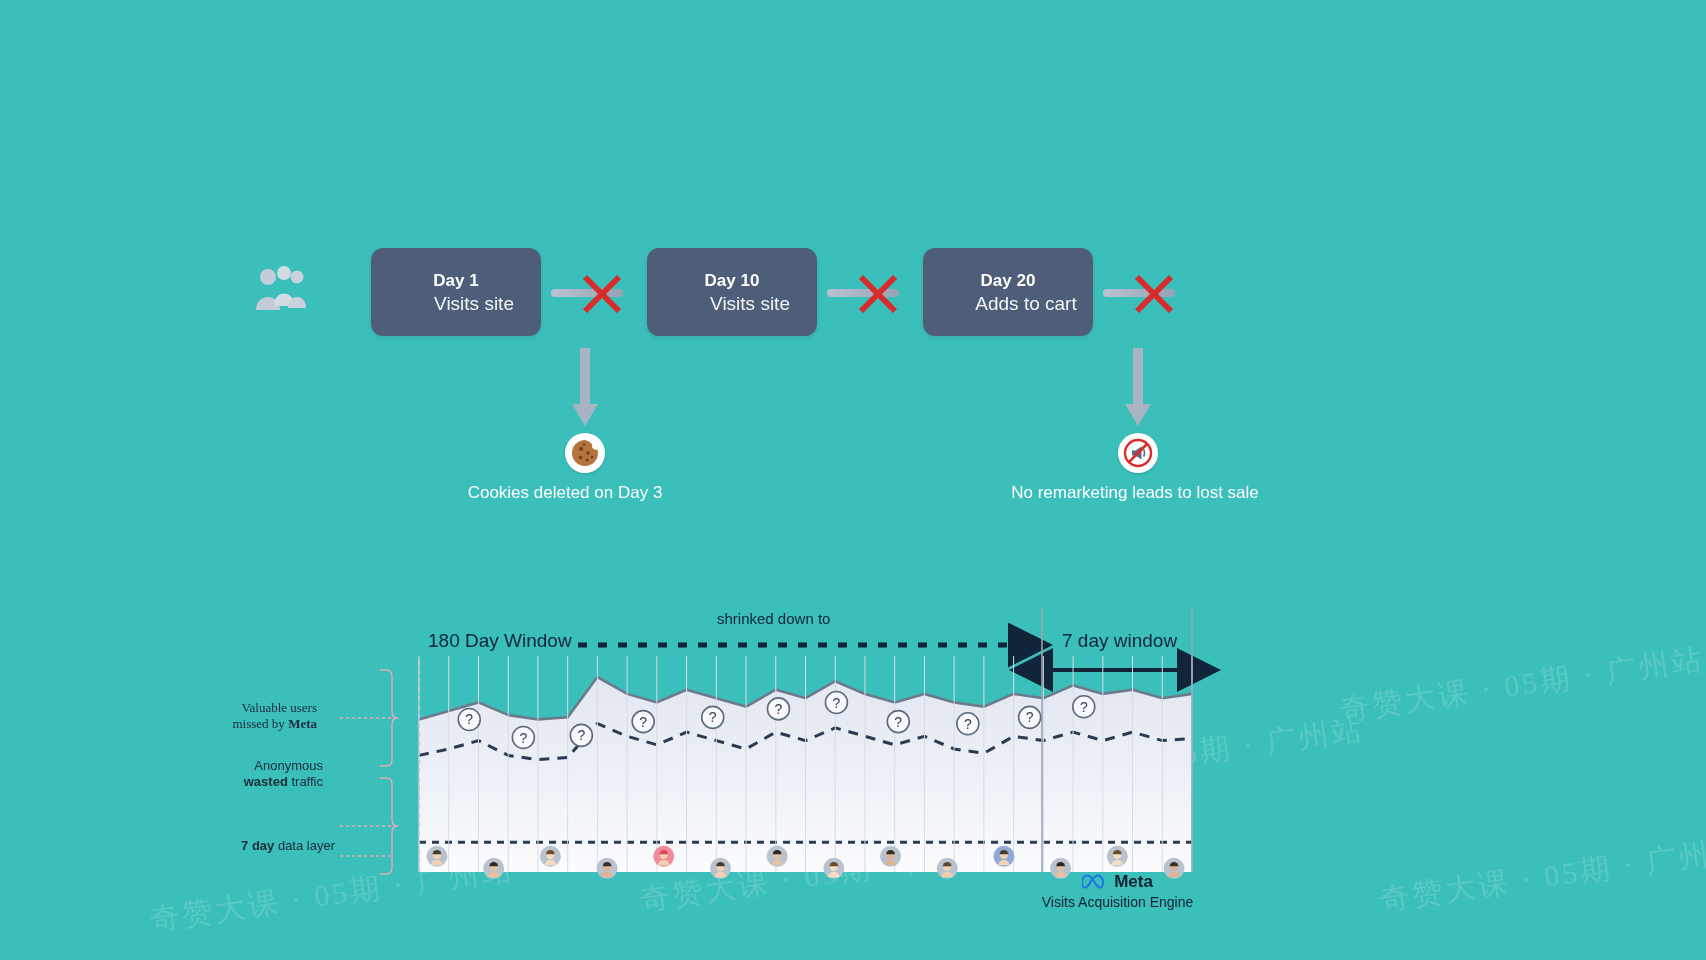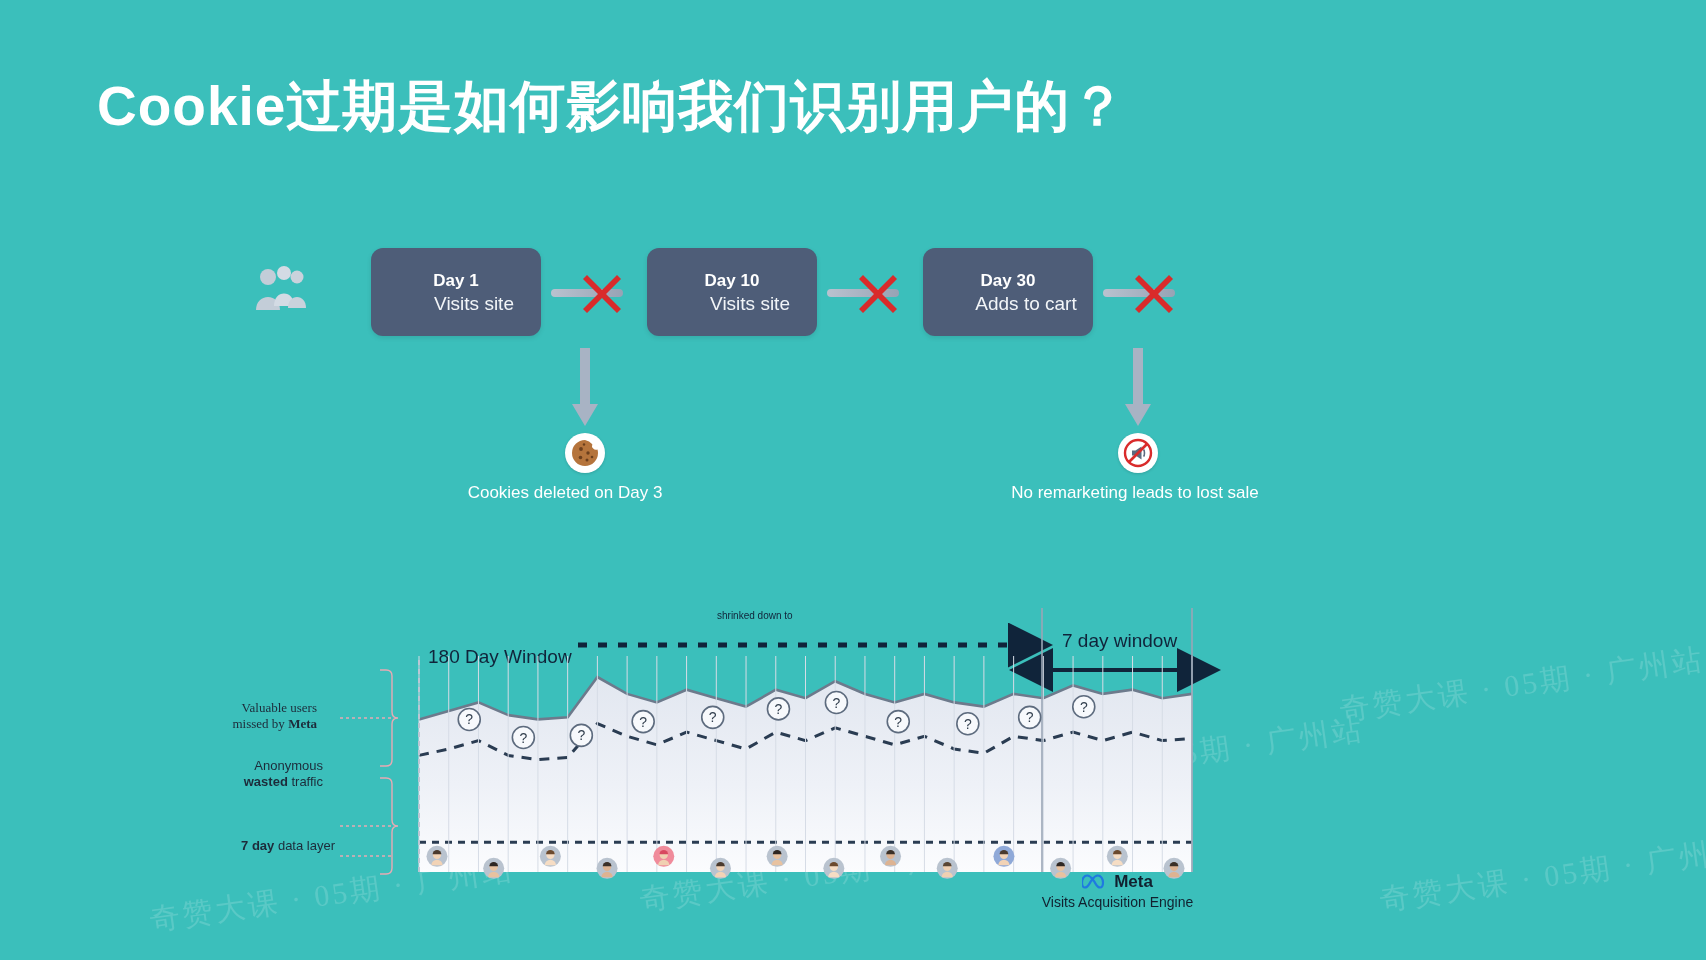--- a/index.html
+++ b/index.html
@@ -160,21 +160,21 @@
   }
   .axis-label b { font-weight: bold; }
   .win-label {
     position: absolute;
     font-size: 19px;
     color: #10243a;
     white-space: nowrap;
   }
   .shrink-label {
     position: absolute;
-    font-size: 10px;
+    font-size: 15px;
     color: #10243a;
     white-space: nowrap;
   }
   .meta-block {
     position: absolute;
     text-align: center;
     z-index: 10;
   }
   .meta-row {
     display: flex;
@@ -200,21 +200,20 @@
 
   <div class="watermark-layer" id="watermark-layer">
       <div class="wm" style="left: 640px; top: 880px;">奇赞大课 · 05期 · 广州站</div>
       <div class="wm" style="left: 1340px; top: 690px;">奇赞大课 · 05期 · 广州站</div>
       <div class="wm" style="left: 1000px; top: 760px;">奇赞大课 · 05期 · 广州站</div>
       <div class="wm" style="left: 150px; top: 900px;">奇赞大课 · 05期 · 广州站</div>
       <div class="wm" style="left: 1380px; top: 880px;">奇赞大课 · 05期 · 广州站</div>
       <div class="wm" style="left: 760px; top: 820px;">奇赞大课 · 05期 · 广州站</div>
     </div>
 
-  <div class="page-title">Cookie过期是如何影响我们识别用户的？</div>
 
   <div class="timeline">
 
     <svg class="people-icon" viewBox="0 0 60 48">
       <circle cx="16" cy="13" r="8" fill="#c3cdd8"></circle>
       <path d="M4 46c0-8 5.5-13 12-13s12 5 12 13z" fill="#c3cdd8"></path>
       <circle cx="32" cy="9" r="7" fill="#d3dbe4"></circle>
       <path d="M22 42c0-8 4.5-12.5 10-12.5S42 34 42 42z" fill="#d3dbe4"></path>
       <circle cx="45" cy="13" r="6.5" fill="#c9d2dc"></circle>
       <path d="M36 44c0-7 4-11 9-11s9 4 9 11z" fill="#c9d2dc"></path>
@@ -232,21 +231,21 @@
     <div class="step-box" style="left:631px;">
       <span class="step-day">Day 10</span>
       <span class="step-desc">Visits site</span>
     </div>
     <div class="connector" style="left:811px;"></div>
     <svg class="cross" style="left:838px;" viewBox="0 0 48 48">
       <path d="M9 6 L24 21 L39 6 L43 10 L28 25 L43 40 L39 44 L24 29 L9 44 L5 40 L20 25 L5 10 Z" fill="#d92b2b"></path>
     </svg>
 
     <div class="step-box" style="left:907px;">
-      <span class="step-day">Day 30</span>
+      <span class="step-day">Day 20</span>
       <span class="step-desc">Adds to cart</span>
     </div>
     <div class="connector" style="left:1087px;"></div>
     <svg class="cross" style="left:1114px;" viewBox="0 0 48 48">
       <path d="M9 6 L24 21 L39 6 L43 10 L28 25 L43 40 L39 44 L24 29 L9 44 L5 40 L20 25 L5 10 Z" fill="#d92b2b"></path>
     </svg>
 
   </div>
 
   <svg class="down-arrow" style="left:572px; top:348px;" viewBox="0 0 26 80">
@@ -273,21 +272,21 @@
       <circle cx="16" cy="16" r="13" fill="none" stroke="#d92b2b" stroke-width="2.4"></circle>
       <path d="M10 13.5h3.5l6-4v13l-6-4H10z" fill="#5b6a7f"></path>
       <path d="M21.5 12.5c1.3 1 1.3 6 0 7" fill="none" stroke="#5b6a7f" stroke-width="1.6"></path>
       <line x1="7" y1="25" x2="25" y2="7" stroke="#d92b2b" stroke-width="2.6"></line>
     </svg>
   </div>
   <div class="caption" style="left:1000px; top:483px; width:270px;">No remarketing leads to lost sale</div>
 
   <div class="chart-wrap">
 
-    <div class="win-label" style="left:428px; top:46px;">180 Day Window</div>
+    <div class="win-label" style="left:428px; top:30px;">180 Day Window</div>
     <div class="shrink-label" style="left:717px; top:10px;">shrinked down to</div>
     <div class="win-label" style="left:1062px; top:30px;">7 day window</div>
 
     <svg style="position:absolute; left:0; top:0; width:1706px; height:330px;" viewBox="0 0 1706 330">
       <defs>
         <linearGradient id="areaFill" x1="0" y1="0" x2="0" y2="1">
           <stop offset="0%" stop-color="#e2e7f0"></stop>
           <stop offset="55%" stop-color="#eef1f7"></stop>
           <stop offset="100%" stop-color="#fbfcfe"></stop>
         </linearGradient>

